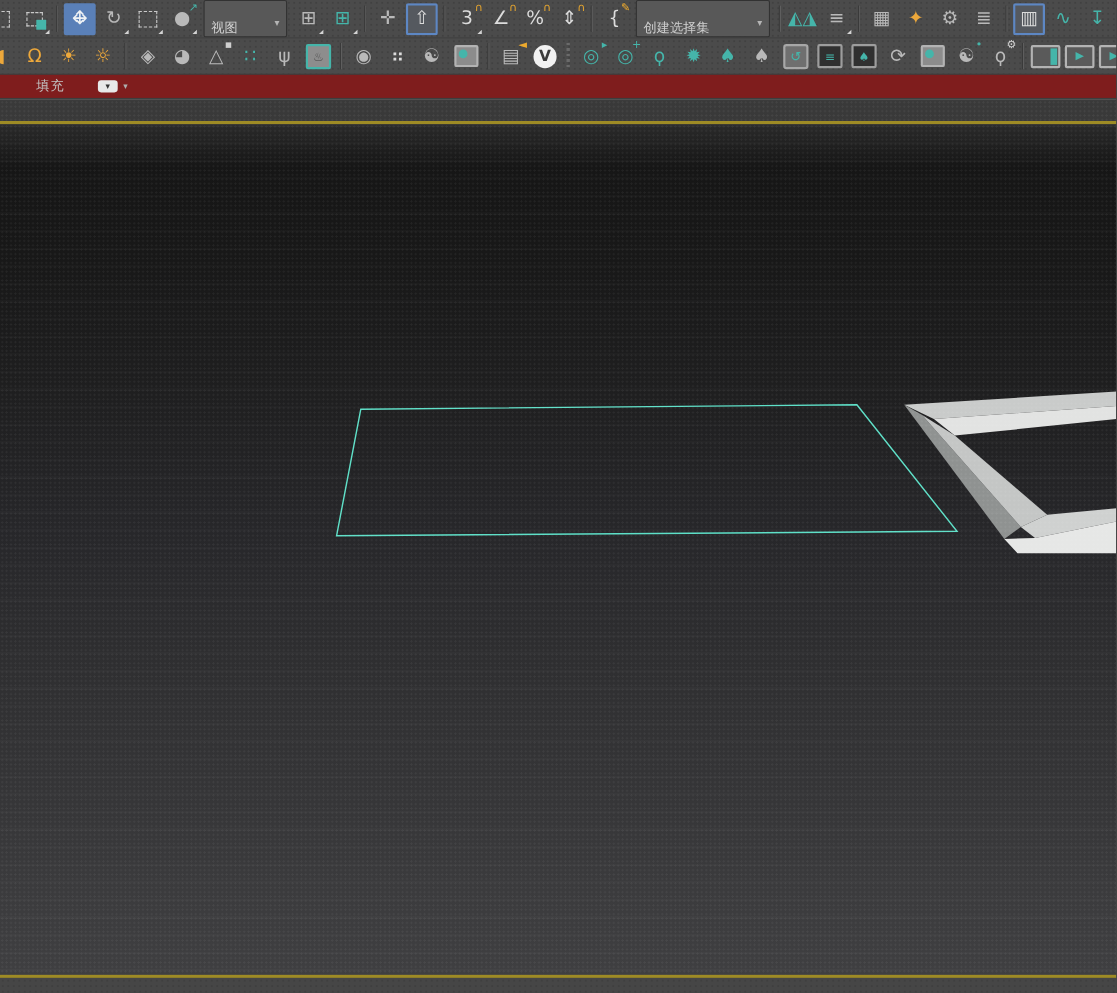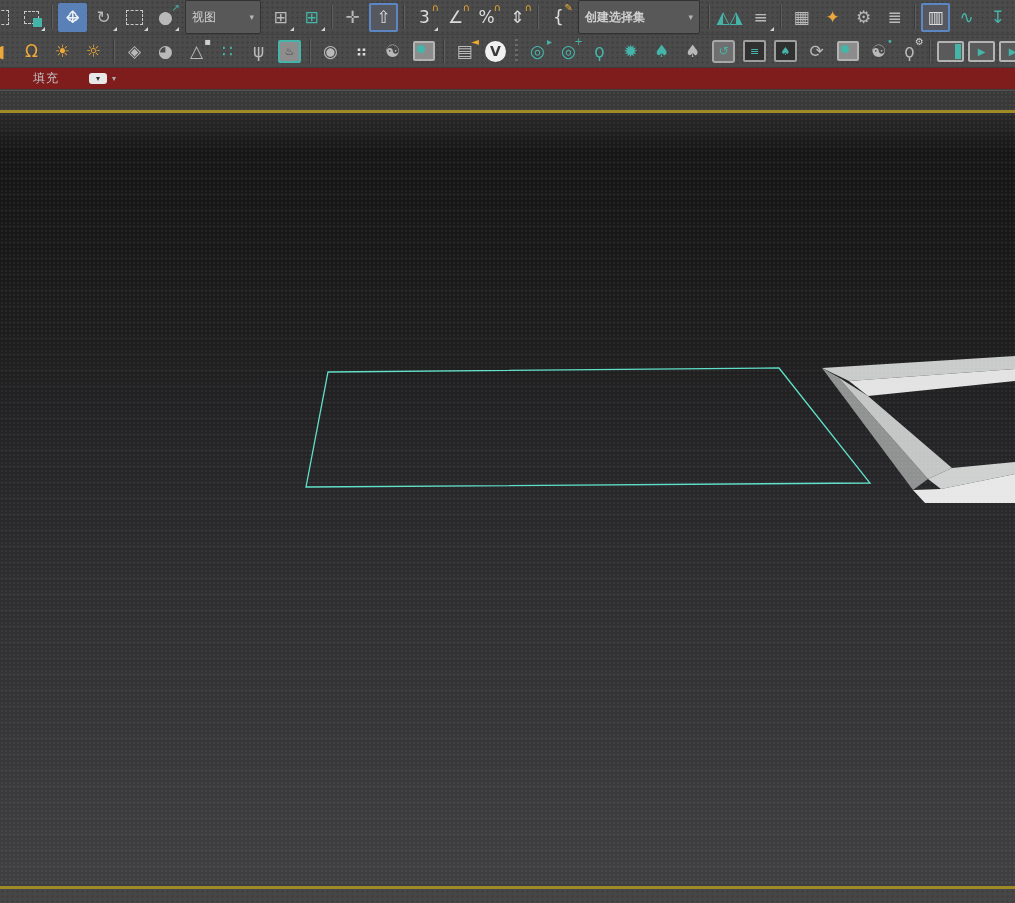--- a/index.html
+++ b/index.html
@@ -20,21 +20,21 @@
   .tbtn .b{position:absolute;top:0px;right:0px;font-size:10px;line-height:1;color:#eda83b;}
   .b.teal{color:#45b5aa}.b.gray{color:#cfcfcf}.b.yellow{color:#edaa2e}
   .tbtn.active{background:#5a80b8;}
   .tbtn.activeb{background:#55595f;box-shadow:inset 0 0 0 2px #5d87c4;}
   .tbtn.fly::after{content:"";position:absolute;right:1px;bottom:1px;
         border-left:4px solid transparent;border-bottom:4px solid #d4d4d4;}
   .tbtn.clipL{margin-left:-15px;}
   .sep{flex:0 0 auto;width:1px;height:24px;margin:0 4px;background:#3a3a3a;border-right:1px solid #5e5e5e;}
   .sep.dotted{width:3px;border-right:none;
         background:repeating-linear-gradient(180deg,#6a6a6a 0 2px,transparent 2px 5px);}
-  .dd{flex:0 0 auto;display:inline-flex;align-items:center;justify-content:space-between;
+  .dd{flex:0 0 auto;display:inline-flex;justify-content:space-between;
       height:22px;margin:0 4px;padding:16px 6px;background:#585858;border:1px solid #323232;
       border-radius:2px;box-sizing:border-box;}
   .ddt{font-size:12px;color:#cfcfcf;white-space:nowrap;}
   .ddc{font-size:9px;color:#b5b5b5;margin-left:6px;}
   
   .shape{display:inline-flex;align-items:center;justify-content:center;position:relative;}
   .dashsq{width:15px;height:13px;border:1px dashed #c9c9c9;}
   .dashsqf{width:13px;height:11px;border:1px dashed #c9c9c9;}
   .dashsqf::after{content:"";position:absolute;right:-4px;bottom:-4px;width:9px;height:9px;background:#45b5aa;}
   .movecross{width:20px;height:20px;}
@@ -137,21 +137,21 @@
       </span>
       <span class="tbtn">
         <span class="g white">⇕</span>
         <span class="b yellow">∩</span>
       </span>
       <span class="sep"></span>
       <span class="tbtn">
         <span class="g white">{</span>
         <span class="b yellow">✎</span>
       </span>
-      <span class="dd" style="width: 122px; font-weight: bold;">
+      <span class="dd" style="width: 122px;">
         <span class="ddt">创建选择集</span>
         <span class="ddc">▾</span>
       </span>
       <span class="sep"></span>
       <span class="tbtn">
         <span class="g teal">◭◮</span>
       </span>
       <span class="tbtn fly">
         <span class="g gray">≡</span>
       </span>

